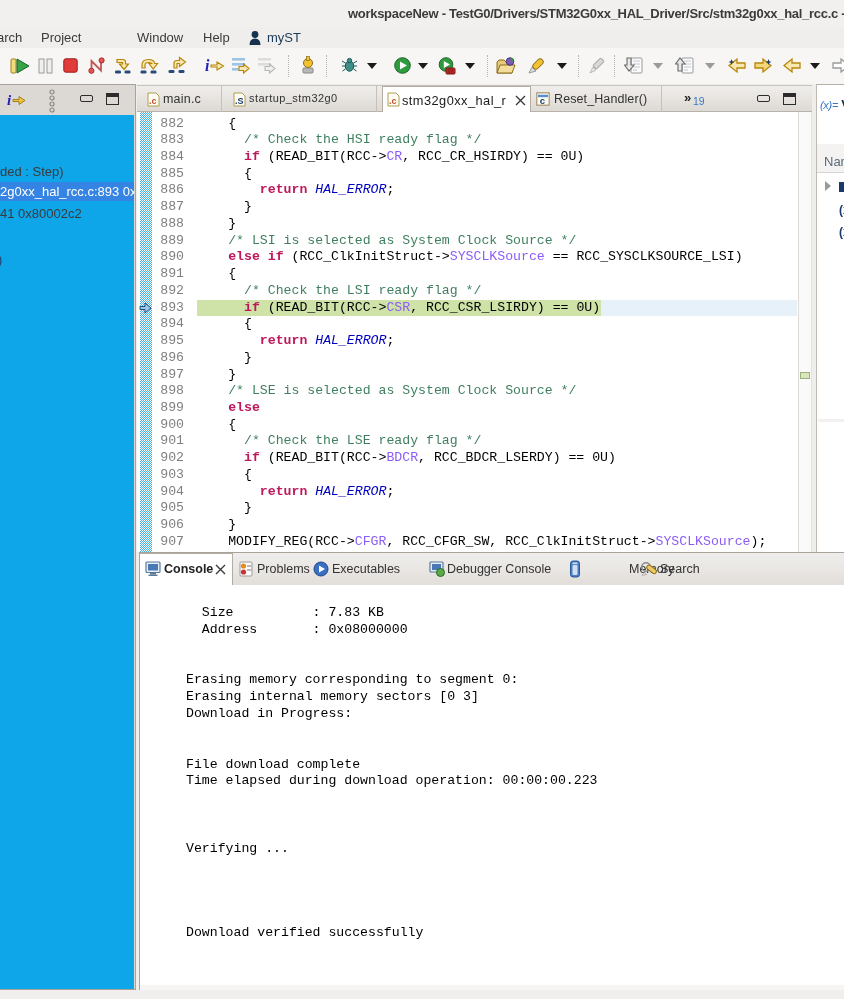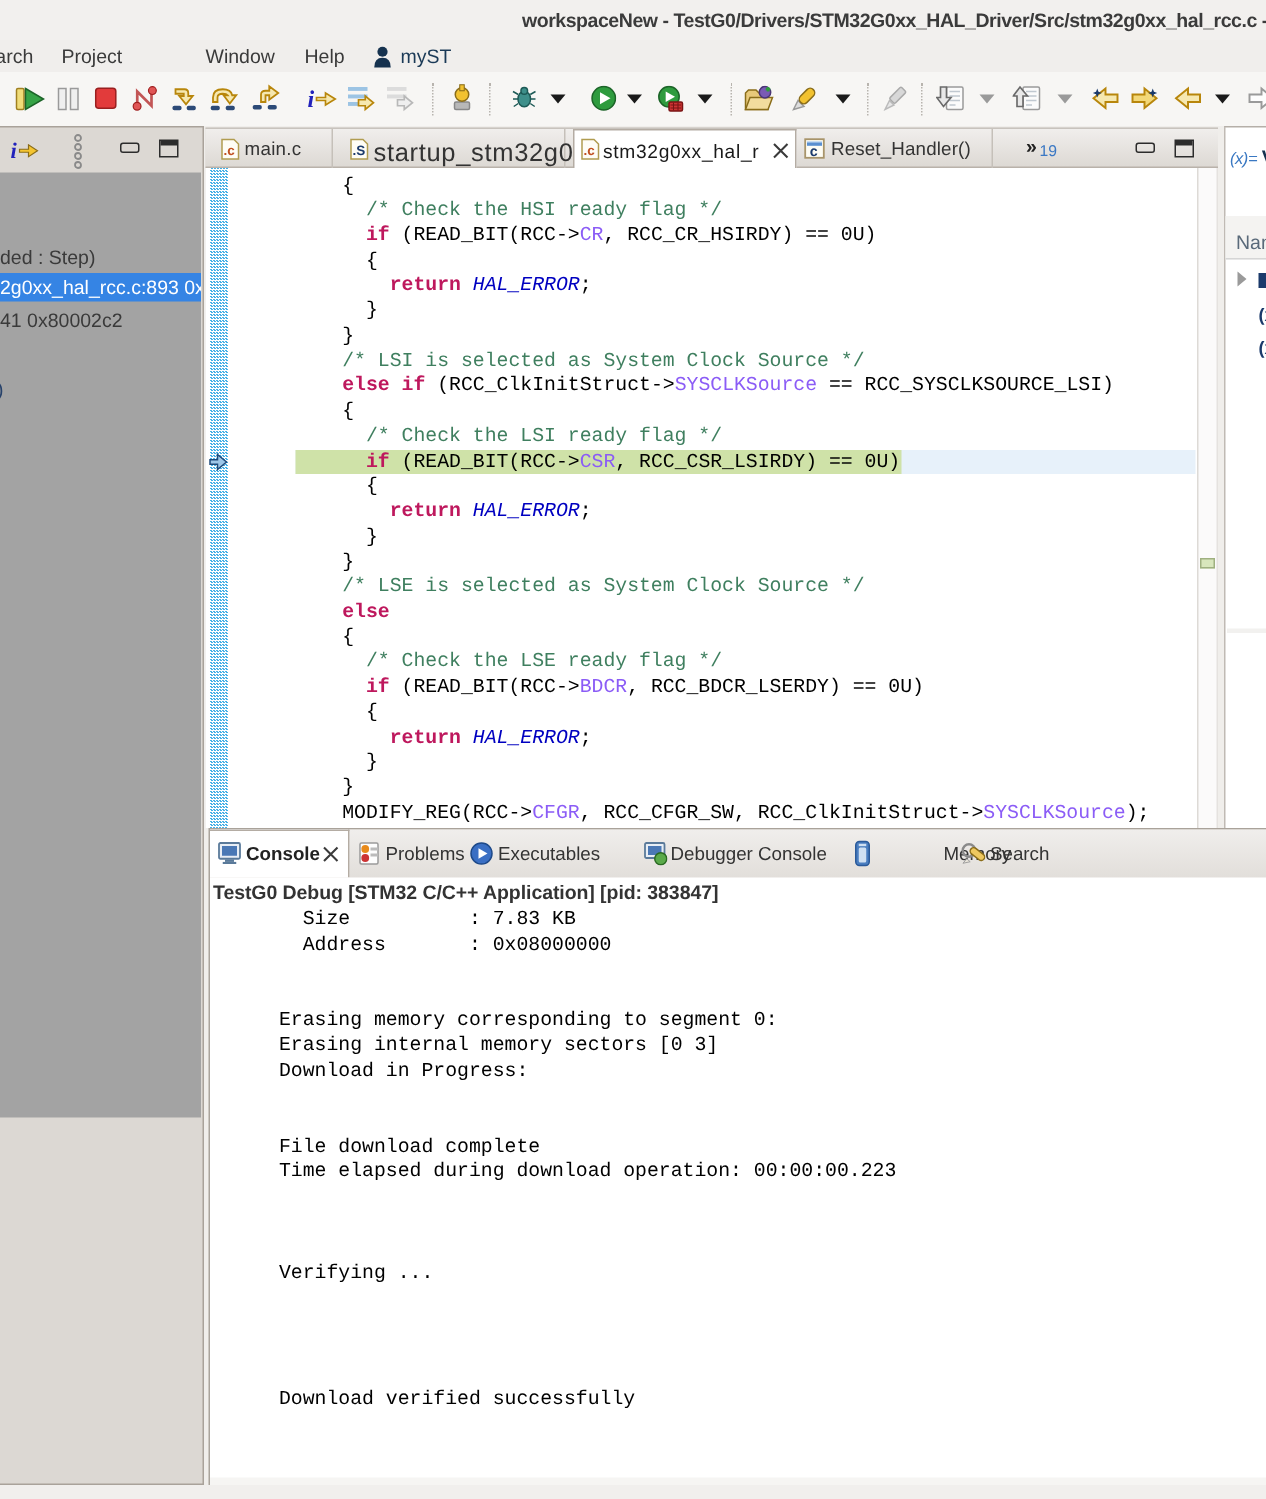--- a/index.html
+++ b/index.html
@@ -203,21 +203,21 @@
     <circle cx="5" cy="4" r="2" fill="none" stroke="#8a8a8a" stroke-width="1.2"></circle>
     <circle cx="5" cy="10" r="2" fill="none" stroke="#8a8a8a" stroke-width="1.2"></circle>
     <circle cx="5" cy="16" r="2" fill="none" stroke="#8a8a8a" stroke-width="1.2"></circle>
     <circle cx="5" cy="22" r="2" fill="none" stroke="#8a8a8a" stroke-width="1.2"></circle>
   </svg>
   <div class="abs" style="left:80px;top:10px;width:13px;height:7px;border:1.6px solid #2c2c2c;border-radius:2px;"></div>
   <div class="abs" style="left:106px;top:8px;width:13px;height:12px;border:1.6px solid #2c2c2c;">
       <div style="width:100%;height:3px;background:#2c2c2c;"></div>
     </div>
 
-  <div class="abs" style="left:0;top:30px;width:134px;height:630px;background:#a3a3a3;">
+  <div class="abs" style="left:0;top:30px;width:134px;height:874px;background:#0ea5e9;">
     <div class="abs" style="left:0px;top:49px;font-size:13px;color:#3a3a3a;">ded : Step)</div>
     <div class="abs" style="left:0;top:67px;width:134px;height:19px;background:#3584e4;color:#fff;font-size:13px;overflow:hidden;">
         <span style="position:absolute;left:0px;top:2px;white-space:nowrap;">2g0xx_hal_rcc.c:893 0x8</span>
       </div>
     <div class="abs" style="left:0px;top:91px;font-size:13px;color:#3a3a3a;">41 0x80002c2</div>
     <div class="abs" style="left:-2px;top:137px;font-size:13px;color:#27426b;">)</div>
   </div>
 </div>
 
 <div class="abs" style="left:137px;top:85px;width:675px;height:467px;background:#dcd8d3;">
@@ -230,21 +230,21 @@
           <text x="2" y="11.5" font-size="9" font-weight="bold" fill="#c05020" font-family="Liberation Sans">.c</text>
         </svg>
       <span class="abs" style="left:26px;top:6px;font-size:12.5px;color:#333;letter-spacing:0.2px;">main.c</span>
     </div>
 
     <div class="abs" style="left:85px;top:0;width:155px;height:27px;border-right:1px solid #c5c0b9;">
       <svg class="abs" style="left:11px;top:6px" width="13" height="15" viewBox="0 0 13 15">
           <path d="M1 1 L9 1 L12 4 L12 14 L1 14 Z" fill="#fefdf6" stroke="#b09c50" stroke-width="1"></path>
           <text x="2" y="11.5" font-size="9" font-weight="bold" fill="#1b3a6b" font-family="Liberation Sans">.S</text>
         </svg>
-      <span class="abs" style="left:27px;top:6px;font-size:17px;color:#333;letter-spacing:0.45px;">startup_stm32g0</span>
+      <span class="abs" style="left:27px;top:6px;font-size:11px;color:#333;letter-spacing:0.45px;">startup_stm32g0</span>
     </div>
 
     <div class="abs" style="left:245px;top:0;width:149px;height:27px;background:#fff;border:1px solid #b4aca3;border-bottom:none;">
       <svg class="abs" style="left:4px;top:5px" width="13" height="15" viewBox="0 0 13 15">
           <path d="M1 1 L9 1 L12 4 L12 14 L1 14 Z" fill="#fefdf6" stroke="#b09c50" stroke-width="1"></path>
           <text x="2" y="11.5" font-size="9" font-weight="bold" fill="#c05020" font-family="Liberation Sans">.c</text>
         </svg>
       <span class="abs" style="left:19px;top:6px;font-size:12.8px;color:#1a1a1a;letter-spacing:0.45px;">stm32g0xx_hal_r</span>
       <svg class="abs" style="left:132px;top:8px" width="11" height="11" viewBox="0 0 11 11">
           <path d="M1 1 L10 10 M10 1 L1 10" stroke="#3a3a3a" stroke-width="1.4"></path>
@@ -271,20 +271,46 @@
   </div>
 
   <div class="abs" style="left:0;top:27px;width:675px;height:440px;background:#fff;overflow:hidden;">
 
     <div class="abs" style="left:2.5px;top:0;width:12.5px;height:440px;background:repeating-conic-gradient(#45b0e6 0% 25%, #ffffff 0% 50%);background-size:2px 2px;"></div>
 
     <svg class="abs" style="left:2px;top:190px" width="13" height="12" viewBox="0 0 13 12">
         <path d="M1 4.5 L6 4.5 L6 1 L12 6 L6 11 L6 7.5 L1 7.5 Z" fill="#9ec7e8" stroke="#1e4a7a" stroke-width="1"></path>
       </svg>
 
+    <pre class="abs" style="left:23px;top:3.5px;width:24px;text-align:right;color:#7f7f7f;">882
+883
+884
+885
+886
+887
+888
+889
+890
+891
+892
+893
+894
+895
+896
+897
+898
+899
+900
+901
+902
+903
+904
+905
+906
+907</pre>
 
     <div class="abs" style="left:59.5px;top:187.5px;width:600px;height:16.7px;background:#e7f1fa;"></div>
     <div class="abs" style="left:59.5px;top:187.5px;width:404px;height:16.7px;background:#cfe2a8;"></div>
 
     <pre class="abs" style="left:59.5px;top:3.5px;color:#000;">    {
       <span class="cm">/* Check the HSI ready flag */</span>
       <span class="kw">if</span> (READ_BIT(RCC-&gt;<span class="fd">CR</span>, RCC_CR_HSIRDY) == 0U)
       {
         <span class="kw">return</span> <span class="en">HAL_ERROR</span>;
       }
@@ -375,21 +401,20 @@
 
     <svg class="abs" style="left:503px;top:8px" width="17" height="16" viewBox="0 0 17 16">
         <circle cx="6" cy="6" r="4.2" fill="none" stroke="#8a8a8a" stroke-width="1.6"></circle>
         <rect x="6" y="5" width="11" height="4.6" rx="2.3" transform="rotate(38 10 8)" fill="#eec860" stroke="#8a6d1a"></rect>
         <path d="M2 14.5 L4.5 11.5 L6.8 13.5 Z" fill="#e8e4da" stroke="#999" stroke-width="0.6"></path>
       </svg>
     <span class="abs" style="left:523px;top:9px;">Search</span>
   </div>
 
   <div class="abs" style="left:0;top:32px;width:707px;height:405px;background:#fff;">
-    <div class="abs" style="left:5px;top:2px;font-size:13px;font-weight:bold;color:#333;letter-spacing:-0.05px;white-space:nowrap;">TestG0 Debug [STM32 C/C++ Application]  [pid: 383847]</div>
     <pre class="abs" style="left:5px;top:20px;color:#000;line-height:16.85px;margin-left:44px;">  Size          : 7.83 KB
   Address       : 0x08000000
 
 
 Erasing memory corresponding to segment 0:
 Erasing internal memory sectors [0 3]
 Download in Progress:
 
 
 File download complete

